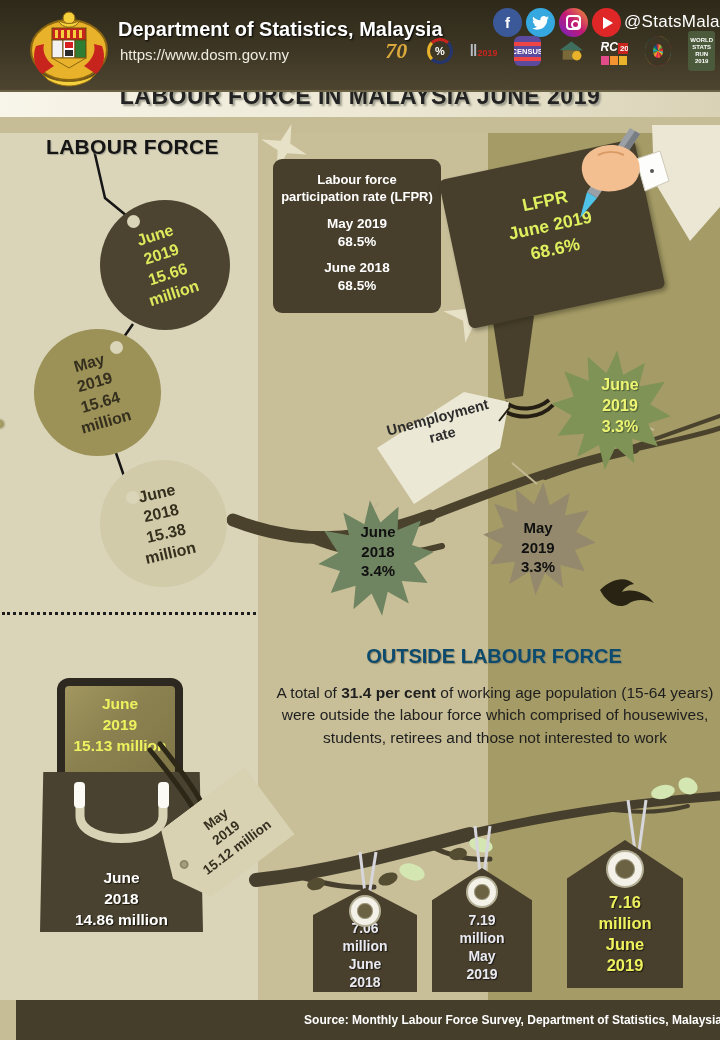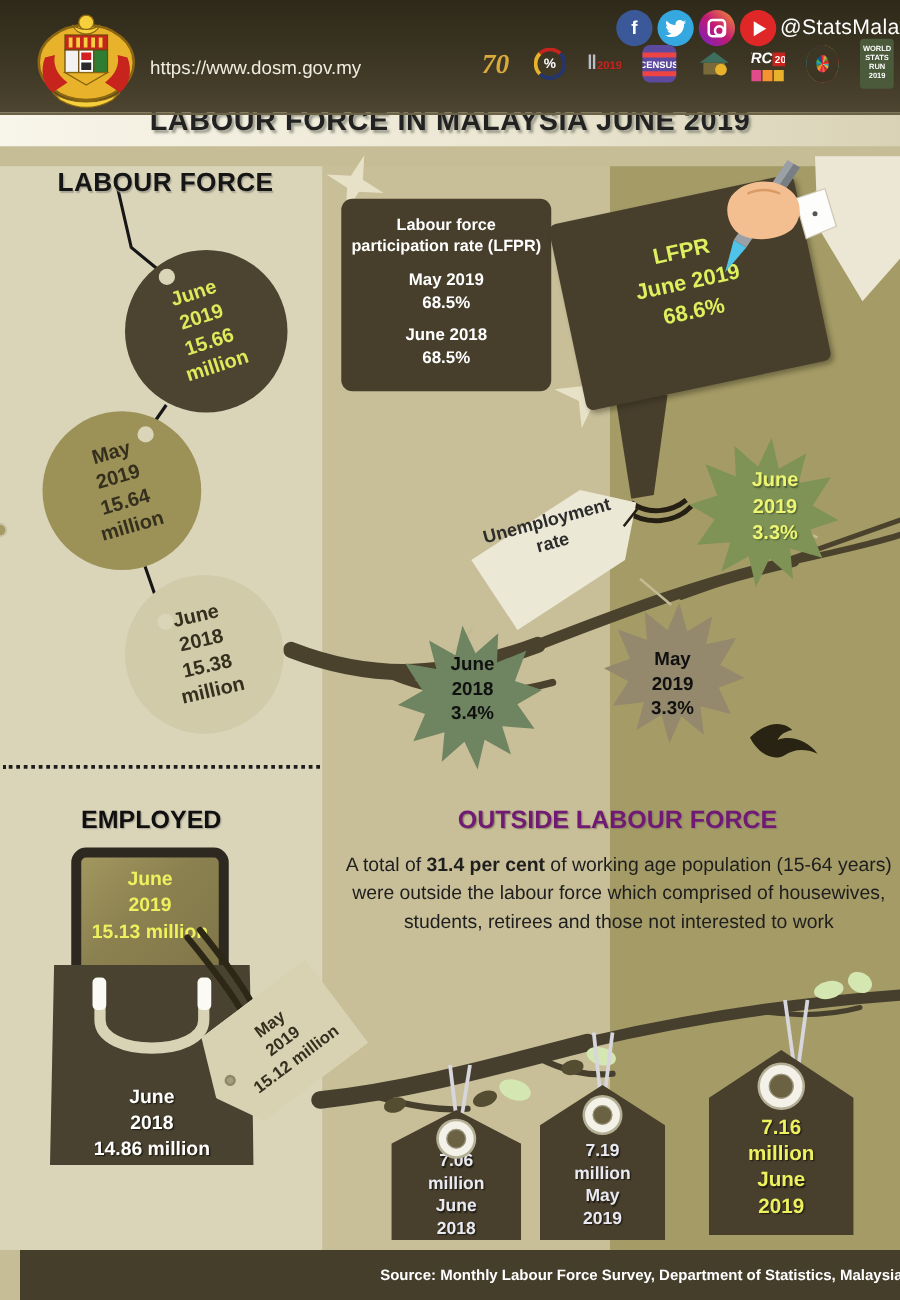--- a/index.html
+++ b/index.html
@@ -102,21 +102,21 @@
     z-index:6; transform:rotate(-37deg);
     clip-path:polygon(16% 0,100% 0,100% 100%,16% 100%,0 55%);
     display:flex; align-items:center; justify-content:center; text-align:center;
     font-weight:bold; font-size:13.5px; color:#352f1f; line-height:1.3;
     padding-left:16px; }
   #emp-tag-hole { position:absolute; left:13px; top:37px; width:9px; height:9px;
     border-radius:50%; background:#a59e7e; border:2px solid #8f8868; }
 
   
   #out-heading { left:278px; top:645px; width:432px; text-align:center; font-size:20px;
-    font-weight:bold; color:#701a75; z-index:4; text-shadow:1px 1px 1px #8b8463; }
+    font-weight:bold; color:#0c4a6e; z-index:4; text-shadow:1px 1px 1px #8b8463; }
   #out-para { left:276px; top:682px; width:438px; text-align:center; font-size:15.5px;
     color:#1e1e1e; line-height:1.45; z-index:4; }
   #out-para b { font-weight:bold;margin-top:27px; }
   .otag { z-index:4; background:#483f2d; text-align:center; font-weight:bold;
     color:#e9e9f2; text-shadow:1px 1px 1px #1e1a10; line-height:1.28;
     clip-path:polygon(50% 0,100% 26%,100% 100%,0 100%,0 26%); }
   #otag-1 { left:313px; top:888px; width:104px; height:104px; font-size:14px;
     padding-top:32px; }
   #otag-2 { left:432px; top:868px; width:100px; height:124px; font-size:14px;
     padding-top:44px; }
@@ -250,20 +250,21 @@
           <rect x="51" y="24" width="3" height="8"></rect>
         </g>
       <rect x="24" y="34" width="11" height="18" fill="#f2f2f2" stroke="#6b4a0c"></rect>
       <rect x="35" y="34" width="12" height="18" fill="#fff" stroke="#6b4a0c"></rect>
       <rect x="37" y="36" width="8" height="6" fill="#d42020"></rect>
         <rect x="37" y="44" width="8" height="6" fill="#2a2a2a"></rect>
       <rect x="47" y="34" width="11" height="18" fill="#2e7d32" stroke="#6b4a0c"></rect>
       <path d="M24,52 L58,52 L41,62 Z" fill="#e8b32a" stroke="#8a6512"></path>
       <path d="M14,68 C28,78 54,78 68,68 L62,74 C48,82 34,82 20,74 Z" fill="#f5d03c" stroke="#8a6512"></path>
     </svg>
+    <div class="abs" id="org-name">Department of Statistics, Malaysia</div>
     <div class="abs" id="org-url">https://www.dosm.gov.my</div>
 
     <div class="abs soc" style="left:493px;background:#3b5998">f</div>
     <div class="abs soc" style="left:526px;background:#35a8e0">
       <svg width="17" height="14" viewBox="0 0 24 20">
           <path fill="#fff" d="M24,2.3 C23.1,2.7 22.2,3 21.2,3.1 C22.2,2.5 23,1.5 23.3,0.4 C22.4,1 21.3,1.4 20.2,1.6 C19.3,0.6 18.1,0 16.7,0 C14,0 11.8,2.2 11.8,4.9 C11.8,5.3 11.8,5.7 11.9,6 C7.8,5.8 4.2,3.9 1.7,0.9 C1.2,1.7 1,2.5 1,3.4 C1,5.1 1.9,6.6 3.2,7.5 C2.4,7.5 1.6,7.3 1,6.9 L1,7 C1,9.4 2.7,11.4 4.9,11.8 C4.5,11.9 4.1,12 3.6,12 C3.3,12 3,12 2.7,11.9 C3.3,13.8 5.1,15.3 7.3,15.3 C5.6,16.6 3.5,17.4 1.2,17.4 C0.8,17.4 0.4,17.4 0,17.3 C2.2,18.7 4.8,19.5 7.5,19.5 C16.7,19.5 21.6,12 21.6,5.5 L21.6,4.9 C22.5,4.2 23.3,3.3 24,2.3 Z"></path>
         </svg>
     </div>
     <div class="abs soc" style="left:559px;background:linear-gradient(45deg,#7024c4,#c21975 50%,#f59331)">
         <span class="ig-cam"></span>
@@ -396,21 +397,20 @@
     <div>June</div>
     <div>2018</div>
     <div>3.4%</div>
   </div>
   <div class="abs leaf-txt" id="leaf-txt-3">
     <div>May</div>
     <div>2019</div>
     <div>3.3%</div>
   </div>
 
-  <div class="abs" id="emp-heading">EMPLOYED</div>
 
   <div class="abs" id="tablet">
     <div id="tablet-screen">
       <div>June</div>
       <div>2019</div>
       <div>15.13 million</div>
     </div>
   </div>
 
   <div class="abs" id="bag">

